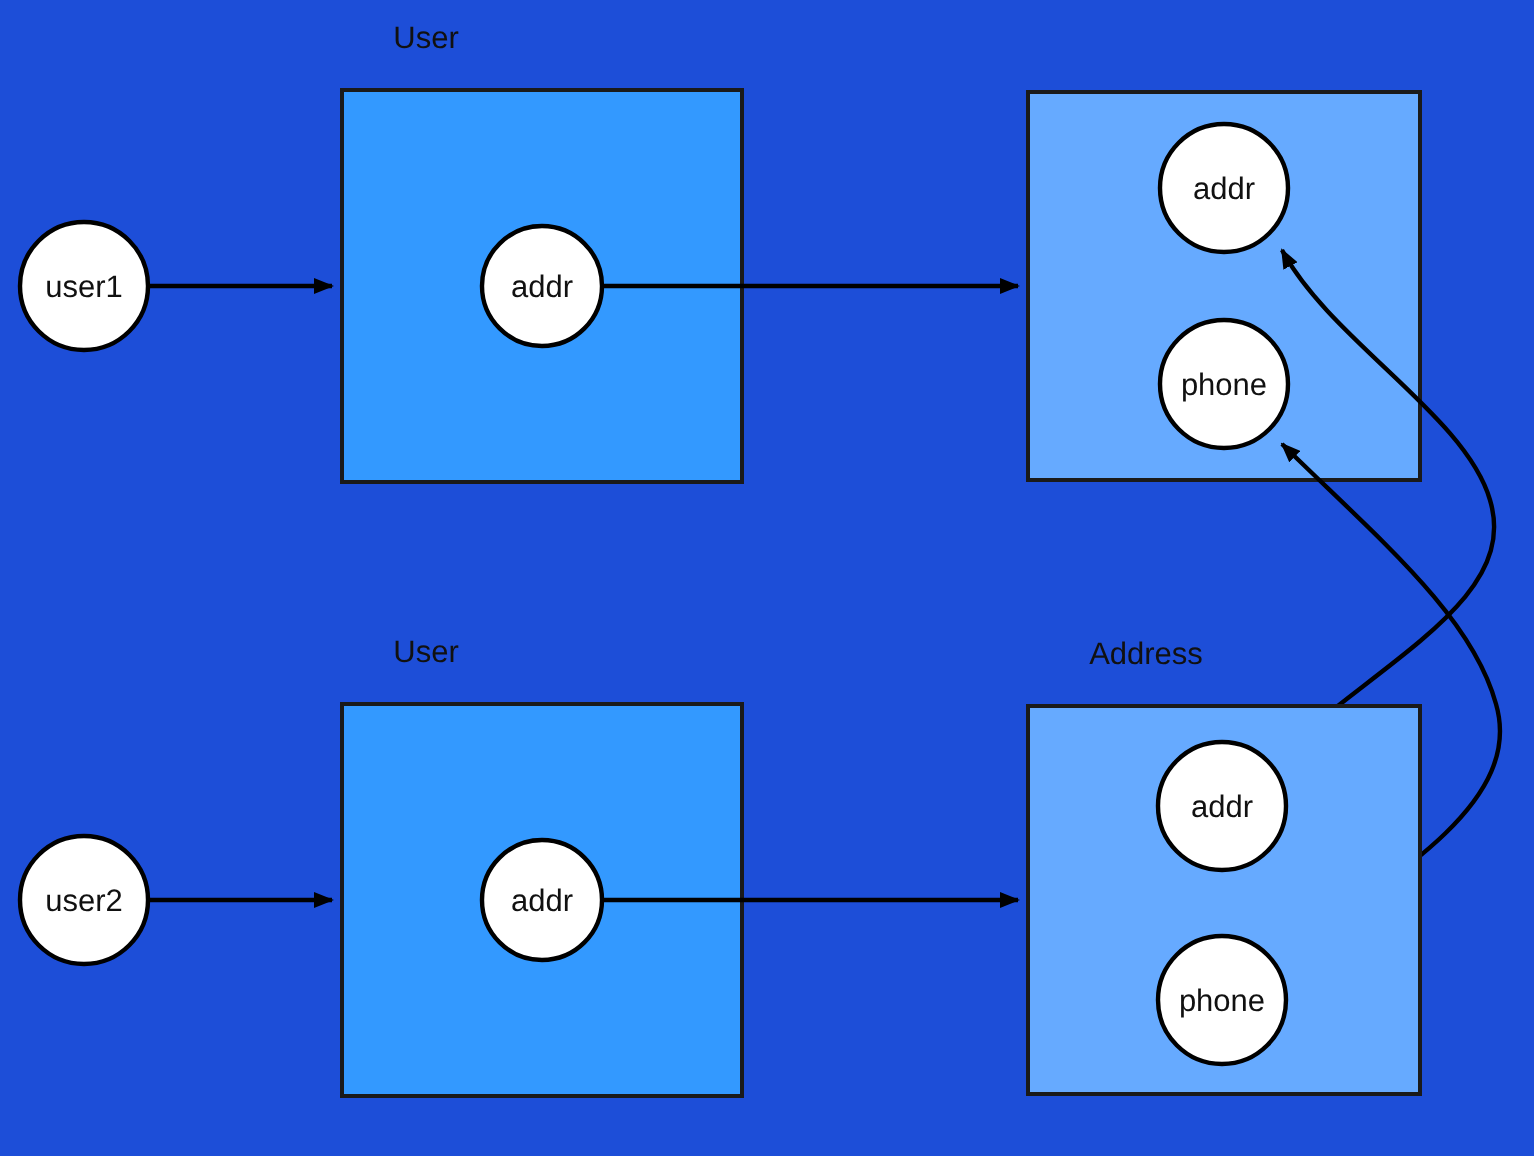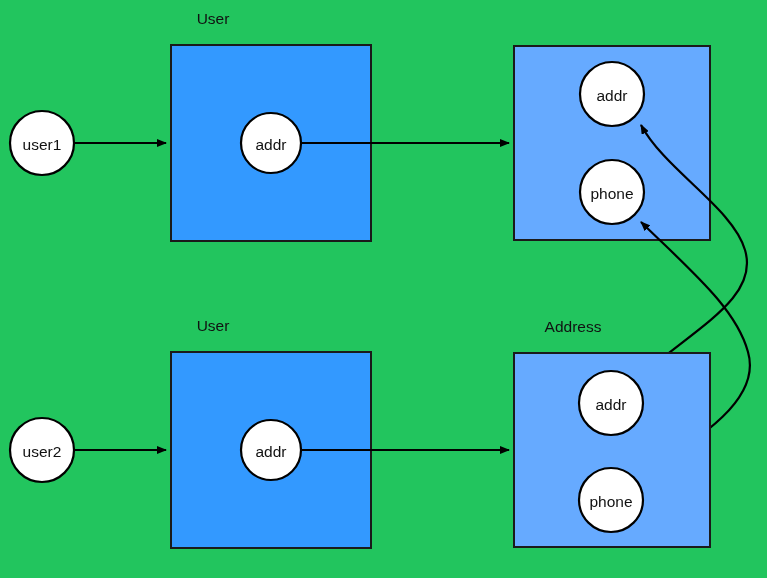--- a/index.html
+++ b/index.html
@@ -7,21 +7,21 @@
     padding: 0;
     background: #ffffff;
   }
   body {
     font-family: "Liberation Sans", sans-serif;
   }
   #diagram-root {
     position: relative;
     width: 767px;
     height: 578px;
-    background: #22c55e;
+    background: #1d4ed8;
     overflow: hidden;
   }
   #diagram-svg {
     position: absolute;
     top: 0;
     left: 0;
     width: 767px;
     height: 578px;
   }
   .box-label {

